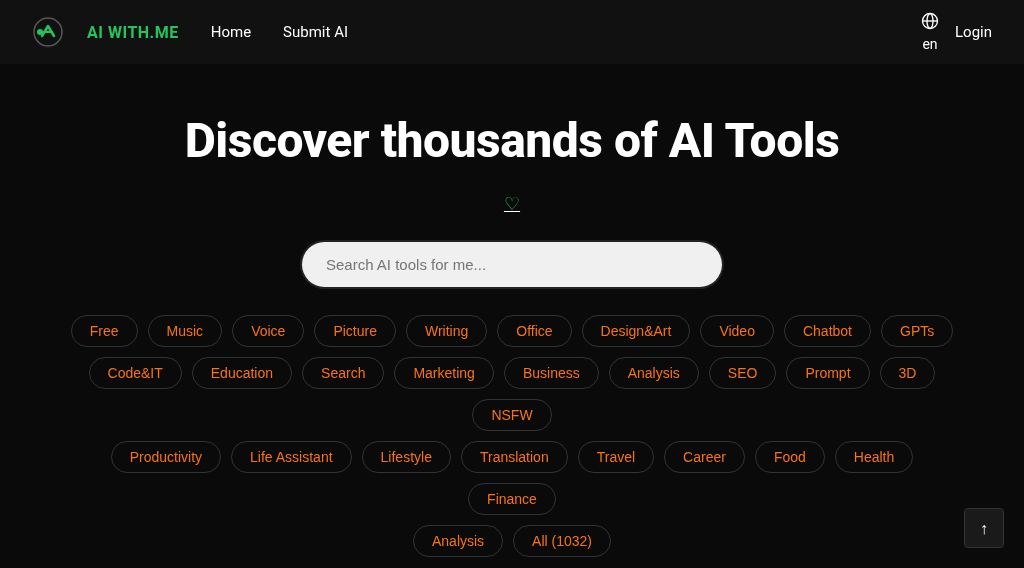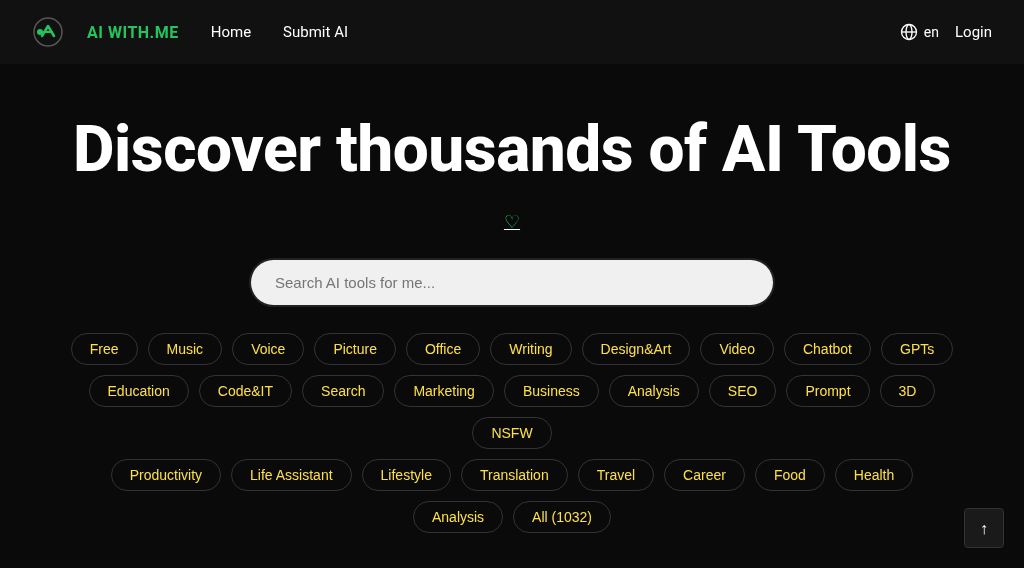--- a/index.html
+++ b/index.html
@@ -69,38 +69,39 @@
       gap: 16px;
     }
 
     .lang-btn {
       display: flex;
       align-items: center;
       gap: 6px;
       color: #ffffff;
       font-size: 14px;
       cursor: pointer;
+      flex-direction: column;
     }
 
     .login-btn {
       color: #ffffff;
       font-size: 15px;
       cursor: pointer;
     }
 
     
     .main-content {
       display: flex;
       flex-direction: column;
       align-items: center;
       padding-top: 48px;
     }
 
     .hero-title {
-      font-size: 64px;
+      font-size: 48px;
       font-weight: 800;
       color: #ffffff;
       text-align: center;
       margin-bottom: 24px;
       letter-spacing: -0.5px;
     }
 
     .sponsor-link {
       display: flex;
       align-items: center;
@@ -112,21 +113,21 @@
       cursor: pointer;
     }
 
     .heart-icon {
       color: #22c55e;
       font-size: 18px;
     }
 
     
     .search-container {
-      width: 522px;
+      width: 420px;
       margin-bottom: 28px;
     }
 
     .search-input {
       width: 100%;
       padding: 14px 24px;
       border-radius: 50px;
       border: none;
       background-color: #f0f0f0;
       font-size: 15px;
@@ -146,21 +147,21 @@
       margin-bottom: 10px;
     }
 
     .tag {
       display: inline-flex;
       align-items: center;
       padding: 7px 18px;
       border: 1.5px solid #333333;
       border-radius: 50px;
       font-size: 14px;
-      color: #fde047;
+      color: #f97316;
       cursor: pointer;
       white-space: nowrap;
       background: transparent;
       transition: border-color 0.2s;
     }
 
     
     .scroll-top {
       position: fixed;
       bottom: 20px;
@@ -220,50 +221,51 @@
 
   <div class="search-container">
     <input type="text" class="search-input" placeholder="Search AI tools for me..." style="">
   </div>
 
   <div class="tags-container" id="tags-row-1">
       <button class="tag">Free</button>
       <button class="tag">Music</button>
       <button class="tag">Voice</button>
       <button class="tag">Picture</button>
+      <button class="tag">Writing</button>
       <button class="tag">Office</button>
-      <button class="tag">Writing</button>
       <button class="tag">Design&amp;Art</button>
       <button class="tag">Video</button>
       <button class="tag">Chatbot</button>
       <button class="tag">GPTs</button>
     </div>
 
   <div class="tags-container" id="tags-row-2">
+      <button class="tag">Code&amp;IT</button>
       <button class="tag">Education</button>
-      <button class="tag">Code&amp;IT</button>
       <button class="tag">Search</button>
       <button class="tag">Marketing</button>
       <button class="tag">Business</button>
       <button class="tag">Analysis</button>
       <button class="tag">SEO</button>
       <button class="tag">Prompt</button>
       <button class="tag">3D</button>
       <button class="tag">NSFW</button>
     </div>
 
   <div class="tags-container" id="tags-row-3">
       <button class="tag">Productivity</button>
       <button class="tag">Life Assistant</button>
       <button class="tag">Lifestyle</button>
       <button class="tag">Translation</button>
       <button class="tag">Travel</button>
       <button class="tag">Career</button>
       <button class="tag">Food</button>
       <button class="tag">Health</button>
+      <button class="tag">Finance</button>
     </div>
 
   <div class="tags-container" id="tags-row-4">
       <button class="tag">Analysis</button>
       <button class="tag">All (1032)</button>
     </div>
 
 </main>
 
 <div class="scroll-top">

